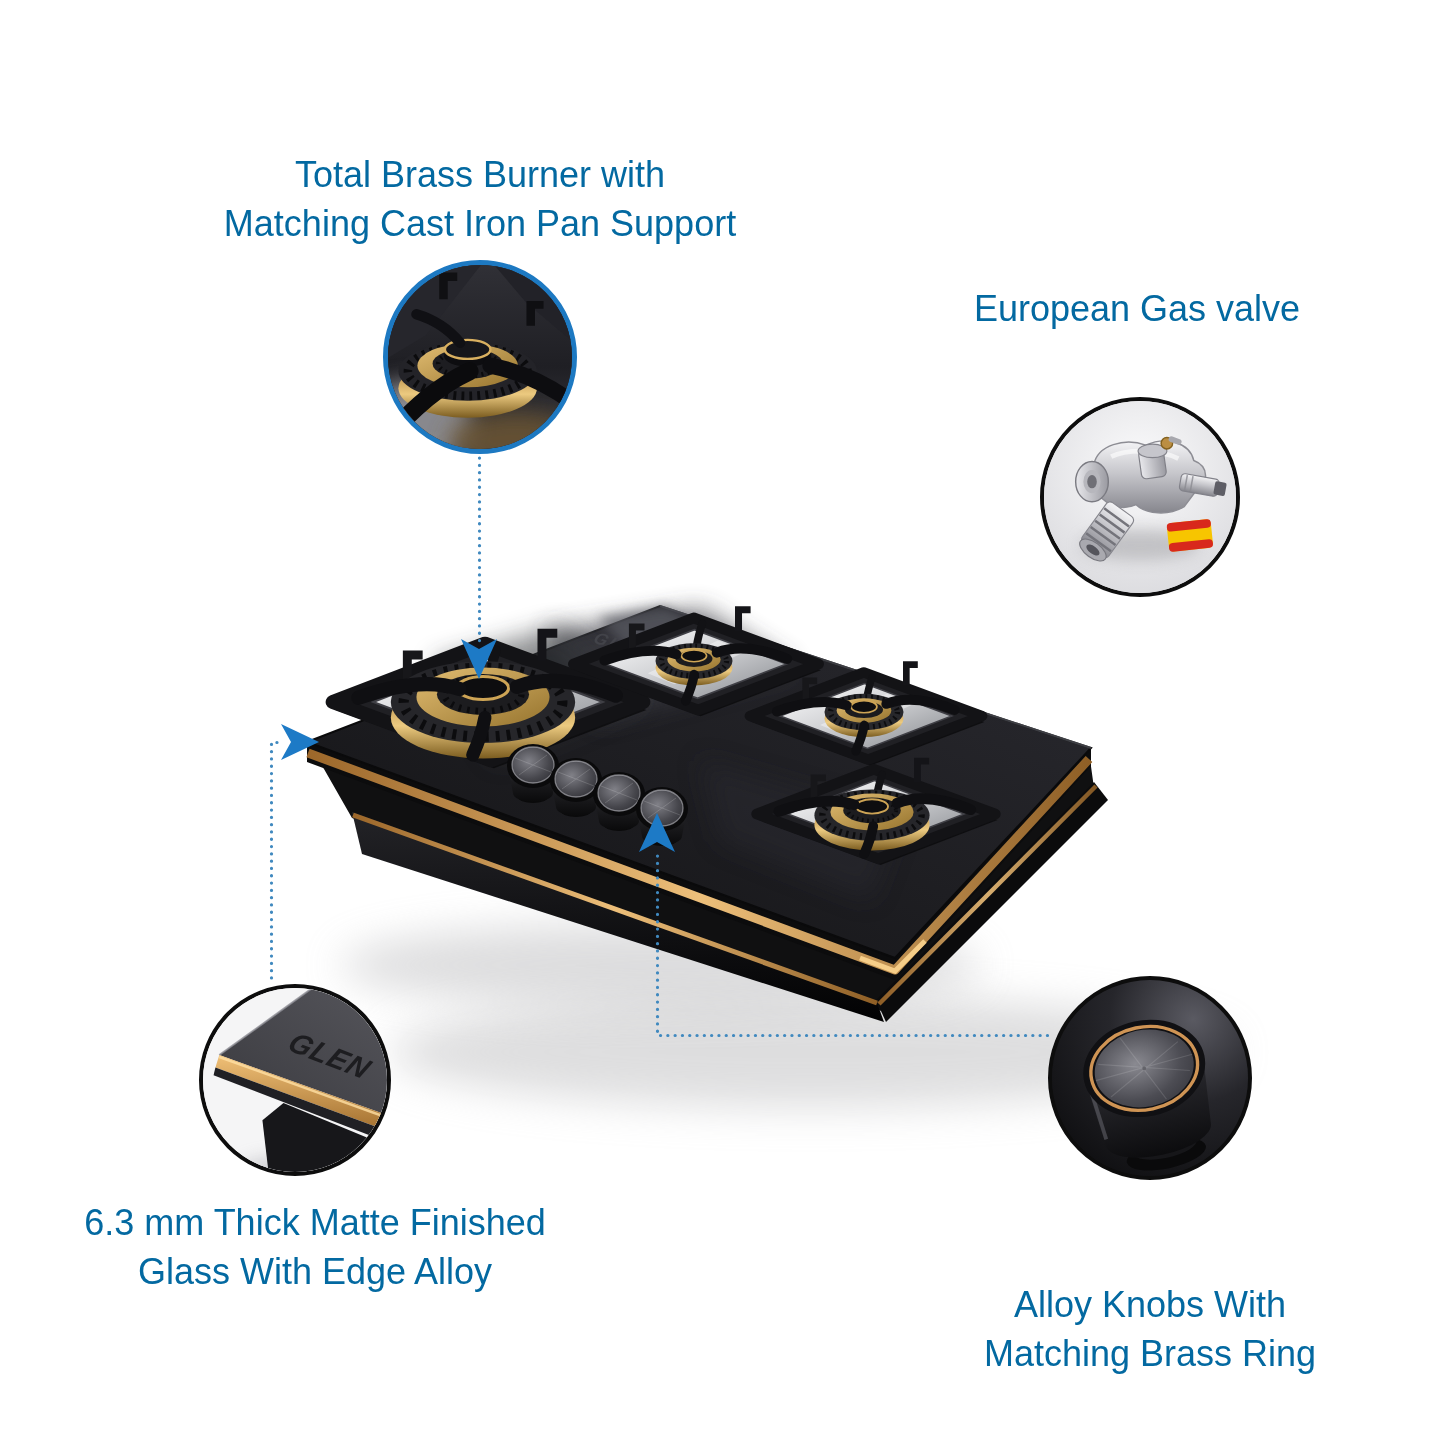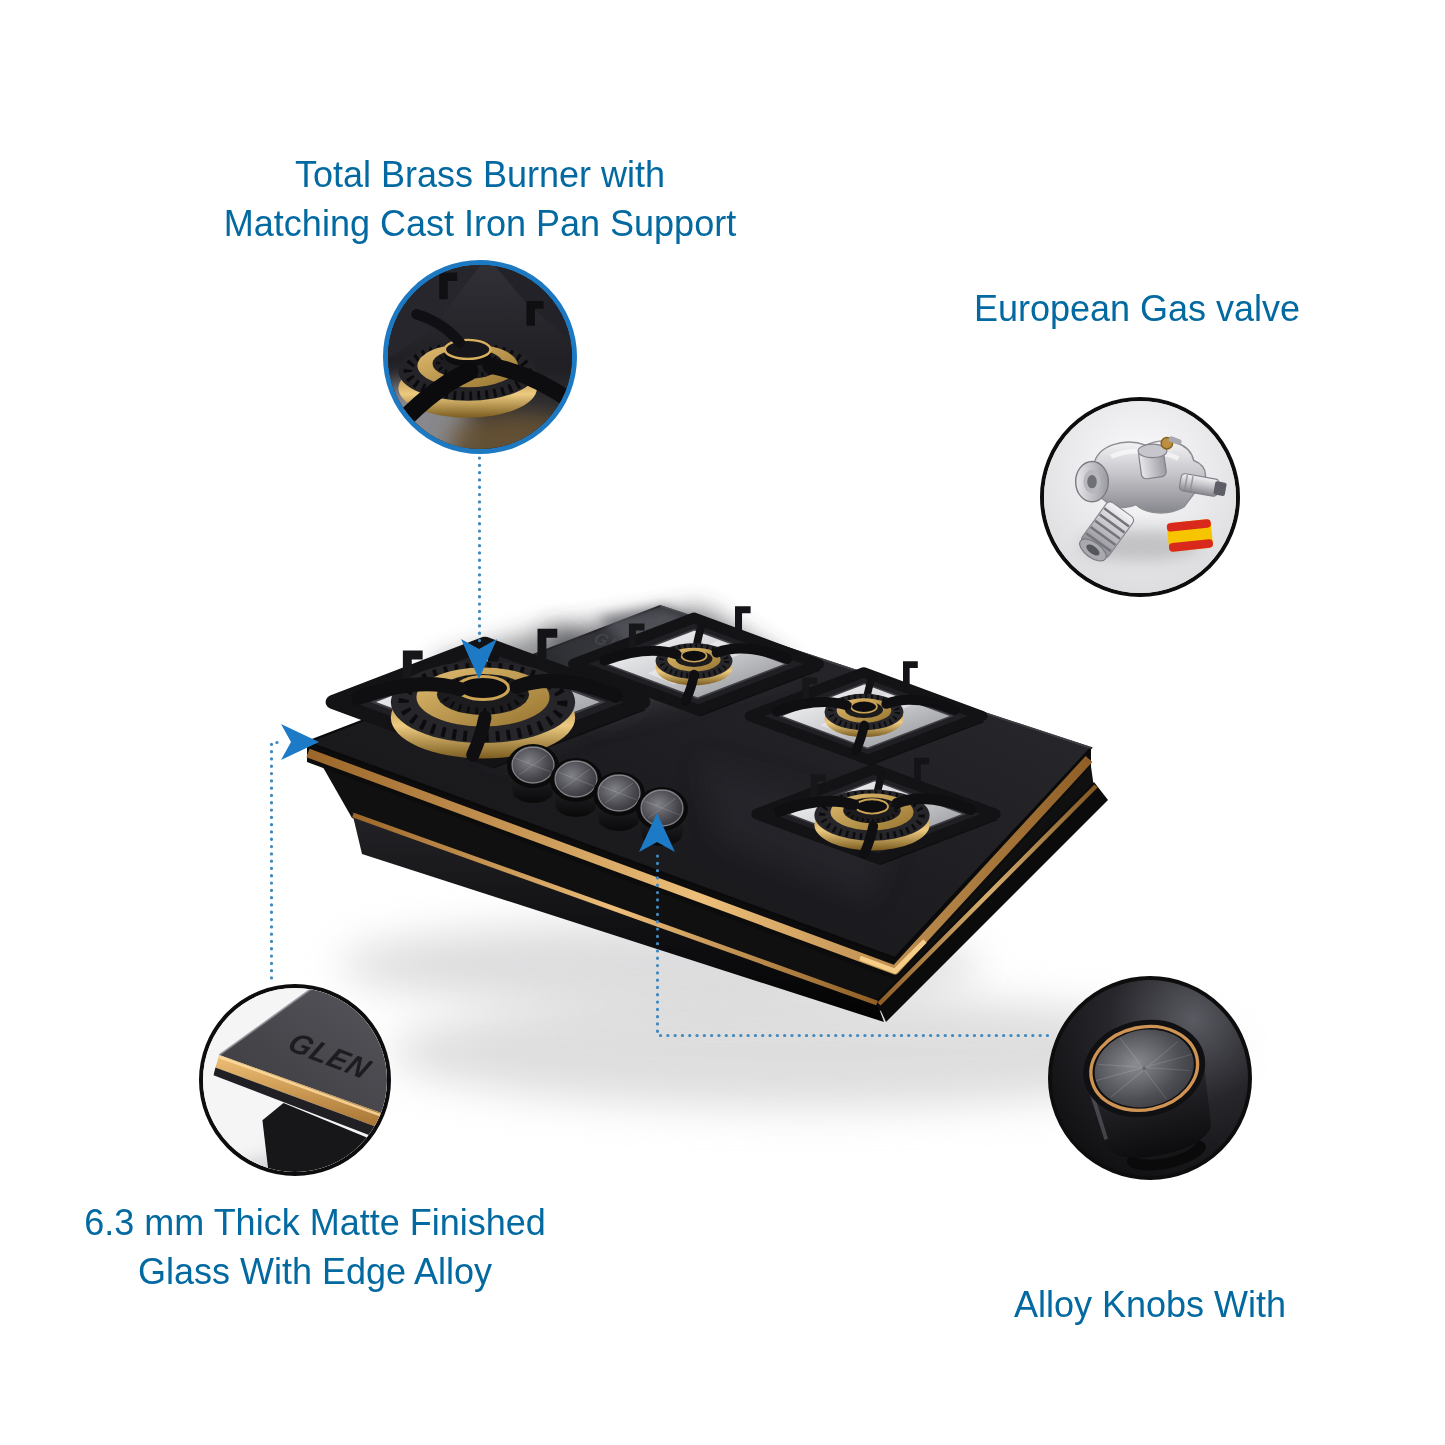--- a/index.html
+++ b/index.html
@@ -185,20 +185,21 @@
   </div>
   <div class="callout" style="left:857px;top:284px;width:560px;">
     <div class="c-line">European Gas valve</div>
   </div>
   <div class="callout" style="left:25px;top:1198px;width:580px;">
     <div class="c-line">6.3 mm Thick Matte Finished</div>
     <div class="c-line">Glass With Edge Alloy</div>
   </div>
   <div class="callout" style="left:870px;top:1262px;width:560px;margin-top:18px;">
     <div class="c-line">Alloy Knobs With</div>
+    <div class="c-line">Matching Brass Ring</div>
   </div>
 
   <div class="inset" id="inset-burner">
     <svg viewBox="0 0 194 194">
       <defs>
         <linearGradient id="bBG" x1="0" y1="0" x2="0" y2="1">
           <stop offset="0" stop-color="#303036"></stop>
             <stop offset="0.55" stop-color="#1f1f24"></stop>
             <stop offset="1" stop-color="#3a3a40"></stop>
         </linearGradient>

